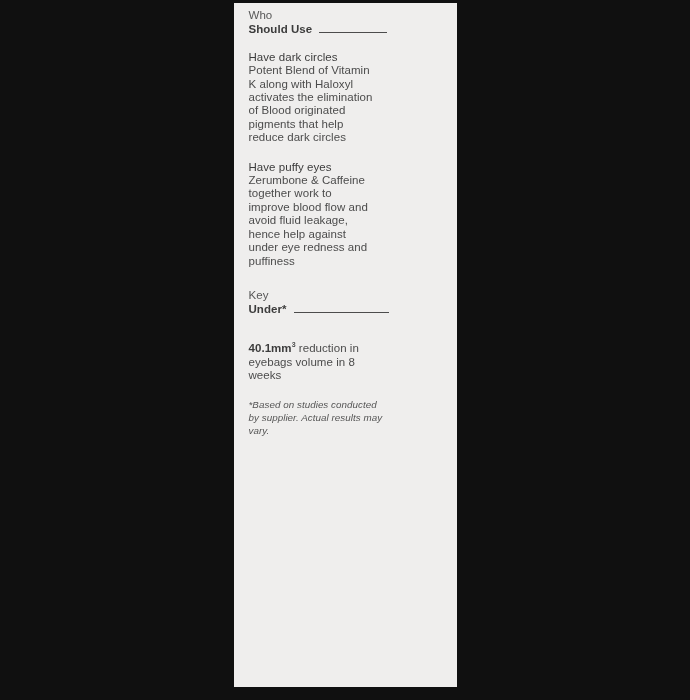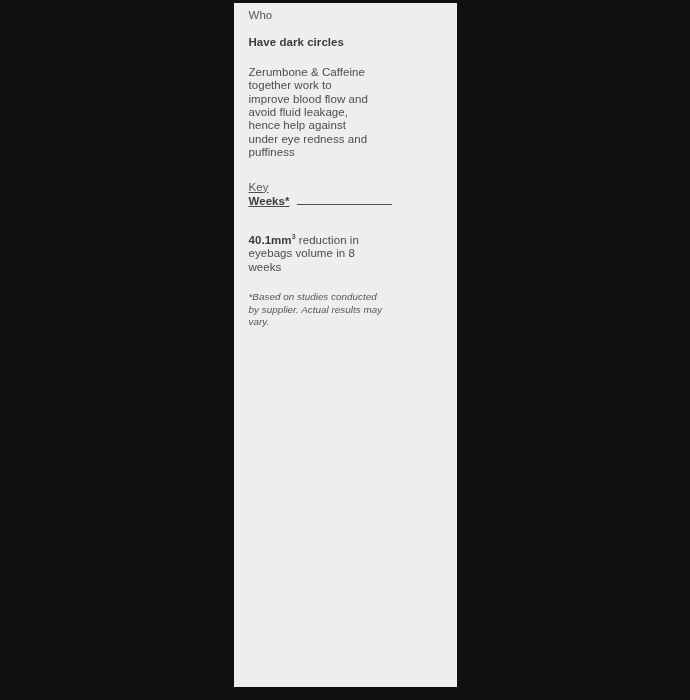--- a/index.html
+++ b/index.html
@@ -42,23 +42,23 @@
     display: inline-block;
     border-bottom: 1.2px solid #4c4c4c;
     height: 10px;
     margin-left: 7px;
     vertical-align: baseline;
   }
   .rule-who { width: 68px; }
   .rule-data { width: 95px; }
   .who-header { margin-bottom: 14px; }
   .section { margin-bottom: 16px; }
-  .section-heading { font-weight: 700; color: #3c3c3c; }
+  .section-heading { font-weight: 400; color: #3c3c3c; }
   .section-body { color: #4c4c4c; }
-  .key-header { margin-top: 21px; margin-bottom: 12px; text-decoration: underline; }
+  .key-header { margin-top: 21px; margin-bottom: 12px; }
   .key-item { margin-bottom: 17px; }
   .key-item .val { font-weight: 700; color: #3c3c3c; }
   .key-item sup {
     font-size: 7px;
     font-weight: 700;
     line-height: 0;
     vertical-align: super;
   }
   .footnote {
     margin-top: 14px;
@@ -69,43 +69,53 @@
   }
 </style>
 </head>
 <body>
 
 <div class="page">
   <div class="card">
 
     <div class="who-header">
       <div class="light-label">Who</div>
+      <div class="header-line">
+        <span class="bold">Should Use</span><span class="rule rule-who"></span>
+      </div>
     </div>
 
     <div class="section">
       <div class="section-heading pre">Have dark circles</div>
+      <div class="section-body pre">Potent Blend of Vitamin
+K along with Haloxyl
+activates the elimination
+of Blood originated
+pigments that help
+reduce dark circles</div>
     </div>
 
     <div class="section">
+      <div class="section-heading pre">Have puffy eyes</div>
       <div class="section-body pre">Zerumbone &amp; Caffeine
 together work to
 improve blood flow and
 avoid fluid leakage,
 hence help against
 under eye redness and
 puffiness</div>
     </div>
 
     <div class="section">
     </div>
 
     <div class="key-header">
       <div class="light-label">Key</div>
       <div class="header-line">
-        <span class="bold">Weeks*</span><span class="rule rule-data"></span>
+        <span class="bold">Under*</span><span class="rule rule-data"></span>
       </div>
     </div>
 
 
     <div class="key-item pre">
       <span class="val">40.1mm</span><sup>3</sup><span> reduction in
 eyebags volume in 8
 weeks</span>
     </div>
 

